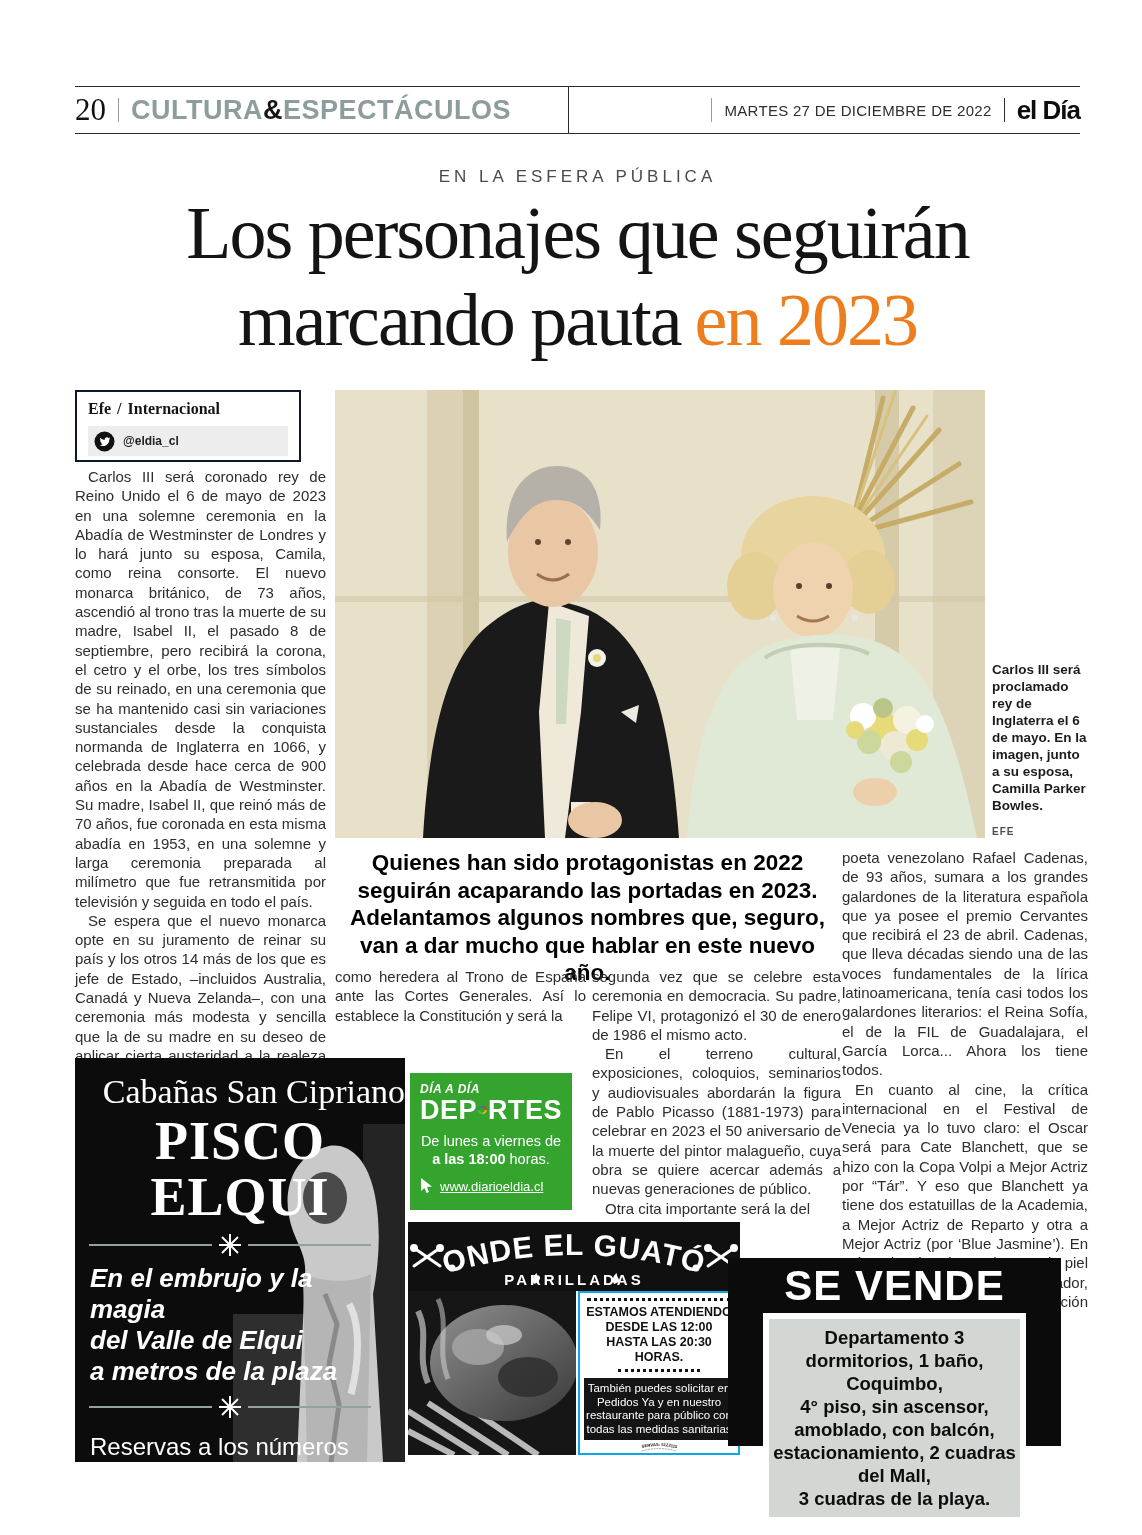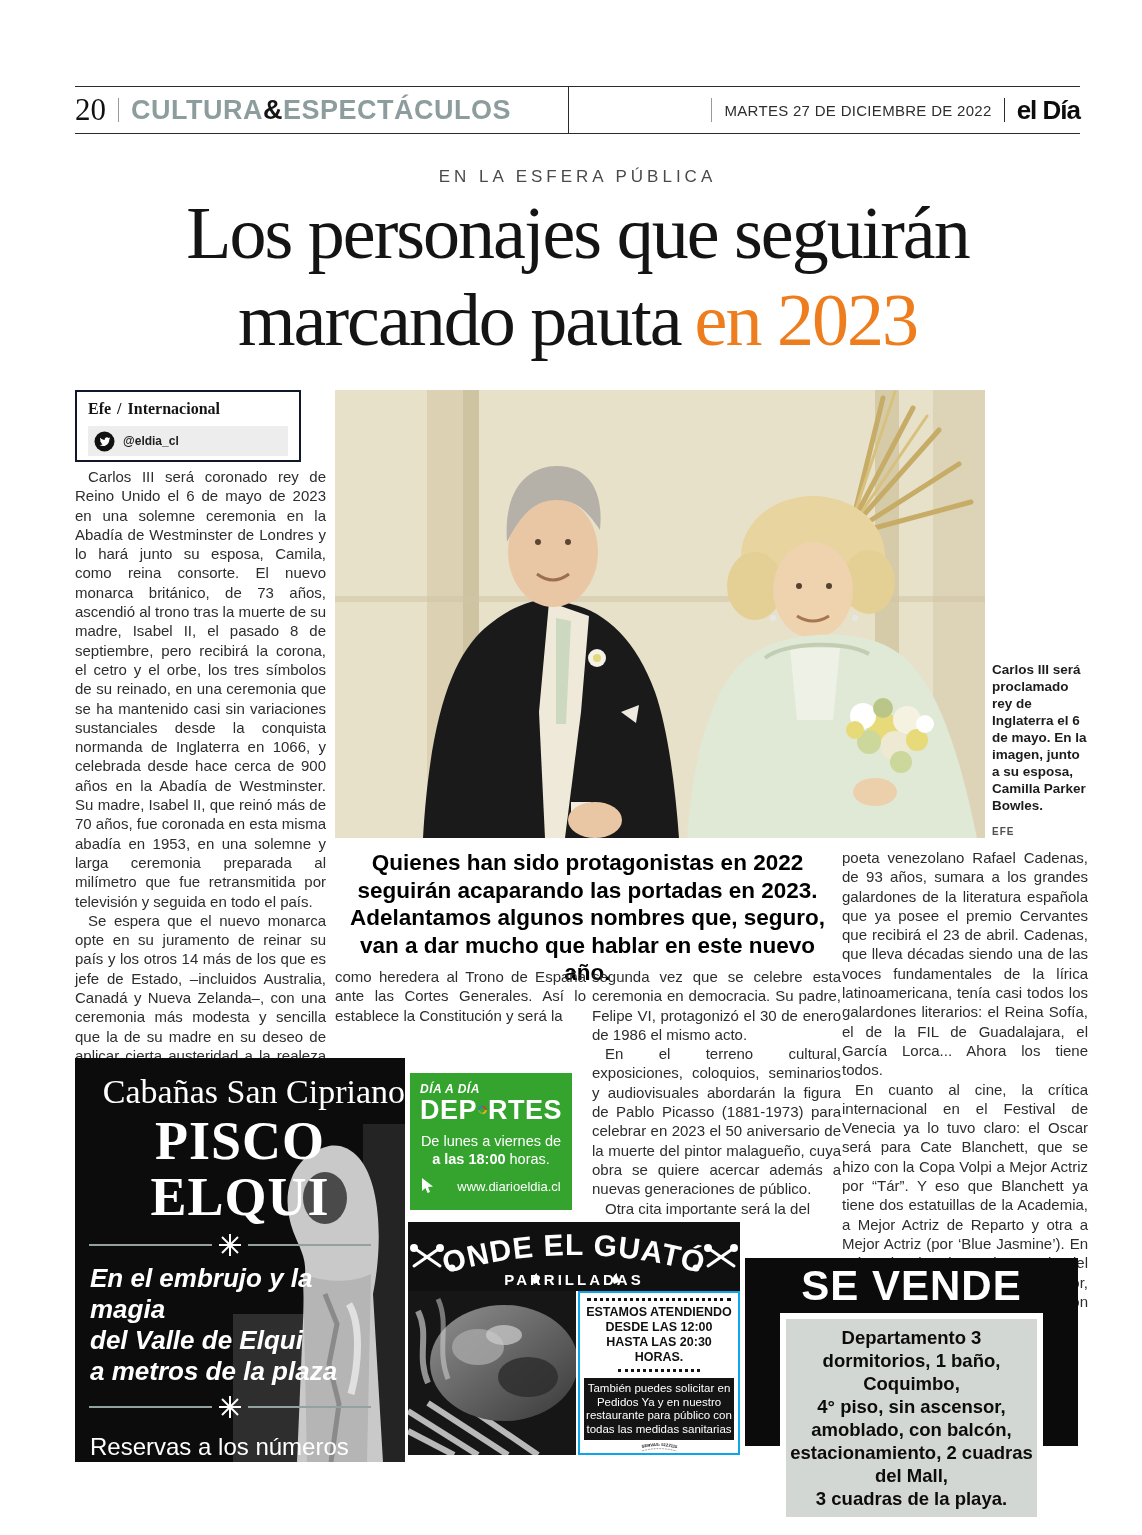--- a/index.html
+++ b/index.html
@@ -60,35 +60,35 @@
   .pisco-div .bar { flex:1; height:2px; background:#93a1a1; }
   .pisco-tag { margin-left:15px; width:250px; font-style:italic; font-weight:bold; font-size:26px; line-height:31px; }
   .pisco-res { margin:14px 0 0 15px; font-size:24px; }
 
   
   .ad-dep { position:absolute; left:410px; top:1073px; width:162px; height:137px;
             background:#35a42f; color:#fff; padding:9px 10px; }
   .dep-kicker { font-size:12px; font-weight:bold; font-style:italic; letter-spacing:.5px; }
   .dep-title { display:flex; align-items:center; font-size:27px; font-weight:bold; letter-spacing:.5px; line-height:28px; }
   .dep-lines { margin-top:8px; text-align:center; font-size:14.5px; line-height:18px; }
-  .dep-url { margin-top:10px; display:flex; justify-content:center; align-items:center; gap:22px; font-size:13px; }
+  .dep-url { margin-top:10px; display:flex; justify-content:flex-start; align-items:center; gap:6px; font-size:13px;text-decoration:underline; }
 
   
   .ad-gua { position:absolute; left:408px; top:1222px; width:332px; height:233px; }
   .gua-banner { position:absolute; left:0; top:0; width:332px; height:69px; background:#101010; }
   .gua-photo { position:absolute; left:0; top:69px; width:168px; height:164px; }
   .gua-panel { position:absolute; left:170px; top:69px; width:162px; height:164px; background:#fff;
                border:2px solid #0ea5e9; padding:5px 4px 0 4px; display:flex; flex-direction:column; align-items:center; }
   .gua-dots { width:96%; border-top:3px dotted #141414; margin-bottom:4px; }
   .gua-dots.short { width:55%; margin:4px 0; }
   .gua-hours { font-size:12.5px; font-weight:bold; text-align:center; line-height:15px; color:#101010; }
   .gua-note { background:#141414; color:#fff; font-size:11.5px; line-height:13.5px; text-align:center; padding:4px 2px; margin-top:2px; }
 
   
-  .ad-sv { position:absolute; left:745px; top:1258px; width:333px; height:188px; background:#0b0b0b;
+  .ad-sv { position:absolute; left:728px; top:1258px; width:333px; height:188px; background:#0b0b0b;
            display:flex; flex-direction:column; align-items:center; padding-top:4px; }
   .sv-title { color:#fff; font-size:42px; font-weight:bold; letter-spacing:1px; line-height:48px; }
   .sv-panel { margin-top:3px; width:263px; background:#fff; padding:6px 6px; }
   .sv-inner { background:#d3d7d3; padding:7px 2px; text-align:center; font-size:18.5px; font-weight:bold; line-height:23px; color:#0c0c0c; }
   .sv-phone { margin-top:7px; color:#fff; font-size:24px; font-weight:bold; letter-spacing:1px; }
 </style>
 </head>
 <body>
 
 <div id="page">

